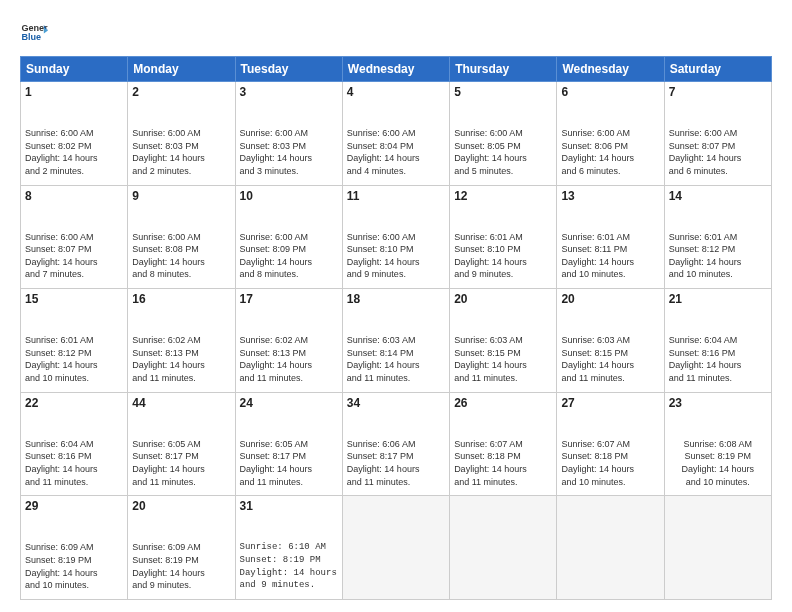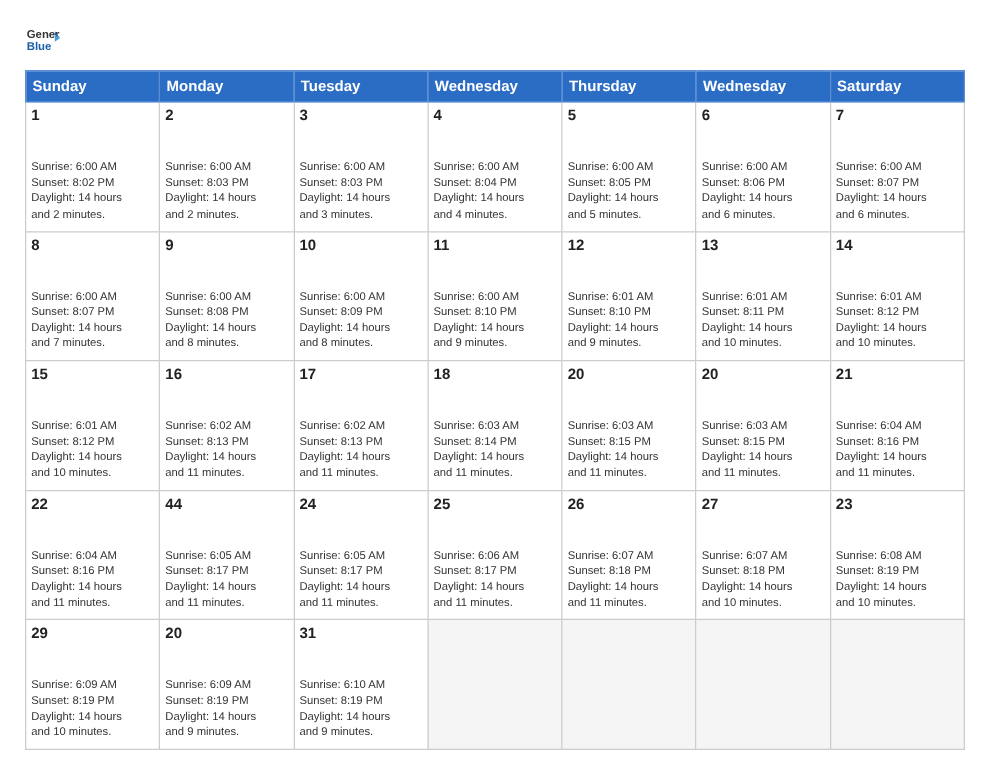--- a/index.html
+++ b/index.html
@@ -288,21 +288,21 @@
 and 11 minutes.</div>
           </td>
           <td>
             <span class="day-number">24</span>
             <div class="day-info" style="white-space: pre-line;">Sunrise: 6:05 AM
 Sunset: 8:17 PM
 Daylight: 14 hours
 and 11 minutes.</div>
           </td>
           <td>
-            <span class="day-number">25</span>
+            <span class="day-number">34</span>
             <div class="day-info" style="white-space: pre-line;">Sunrise: 6:06 AM
 Sunset: 8:17 PM
 Daylight: 14 hours
 and 11 minutes.</div>
           </td>
           <td>
             <span class="day-number">26</span>
             <div class="day-info" style="white-space: pre-line;">Sunrise: 6:07 AM
 Sunset: 8:18 PM
 Daylight: 14 hours
@@ -310,21 +310,21 @@
           </td>
           <td>
             <span class="day-number">27</span>
             <div class="day-info" style="white-space: pre-line;">Sunrise: 6:07 AM
 Sunset: 8:18 PM
 Daylight: 14 hours
 and 10 minutes.</div>
           </td>
           <td>
             <span class="day-number">23</span>
-            <div class="day-info" style="white-space: pre-line;">Sunrise: 6:08 AM
+            <div class="day-info" style="white-space: pre-line; text-align: center;">Sunrise: 6:08 AM
 Sunset: 8:19 PM
 Daylight: 14 hours
 and 10 minutes.</div>
           </td>
         </tr>
         <tr>
           <td>
             <span class="day-number">29</span>
             <div class="day-info" style="white-space: pre-line;">Sunrise: 6:09 AM
 Sunset: 8:19 PM
@@ -333,21 +333,21 @@
           </td>
           <td>
             <span class="day-number">20</span>
             <div class="day-info" style="white-space: pre-line;">Sunrise: 6:09 AM
 Sunset: 8:19 PM
 Daylight: 14 hours
 and 9 minutes.</div>
           </td>
           <td>
             <span class="day-number">31</span>
-            <div class="day-info" style="white-space: pre-line;">Sunrise: 6:10 AM
+            <div class="day-info" style="white-space: pre-line; font-family: Liberation Mono, monospace;">Sunrise: 6:10 AM
 Sunset: 8:19 PM
 Daylight: 14 hours
 and 9 minutes.</div>
           </td>
           <td class="empty"></td>
           <td class="empty"></td>
           <td class="empty"></td>
           <td class="empty"></td>
         </tr>
       </tbody>

